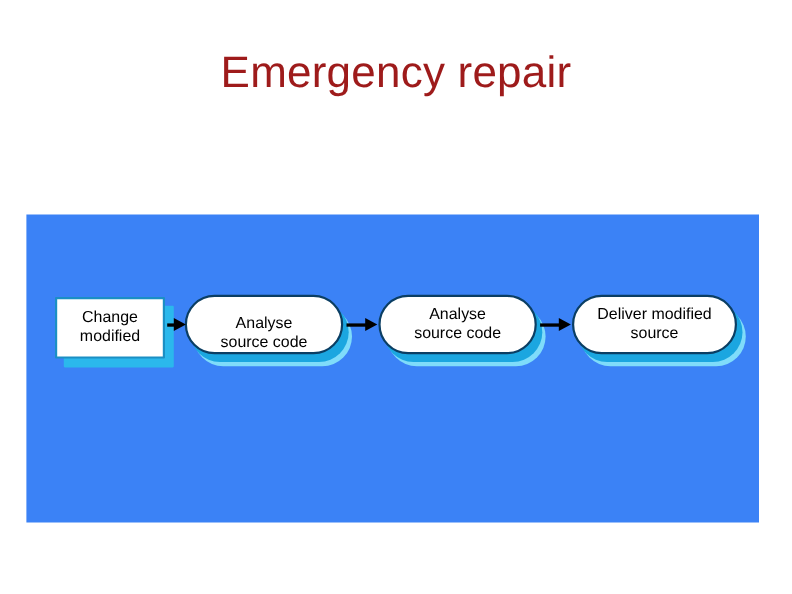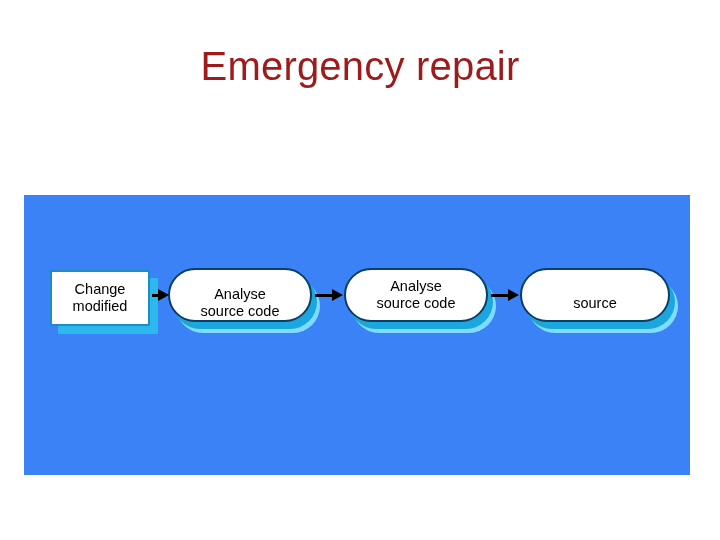--- a/index.html
+++ b/index.html
@@ -168,19 +168,19 @@
     <div class="arrow" style="left:467px; top:94px; width:28px;">
       <div class="shaft" style="width:19px;"></div>
       <div class="head" style="left:17px;"></div>
     </div>
 
     <div class="shadow shadow--stadium-back" style="left:504px; top:84px; width:150px; height:54px;"></div>
     <div class="shadow shadow--stadium-front" style="left:501px; top:80px; width:150px; height:54px; z-index:2;"></div>
 
     <div class="node node--stadium" style="left:496px; top:73px; width:150px; height:54px;">
       <span>
-        <br>
+        <span>Deliver modified</span><br>
         <span>source</span>
       </span>
     </div>
 
   </div>
 </div>
 
 </body></html>

